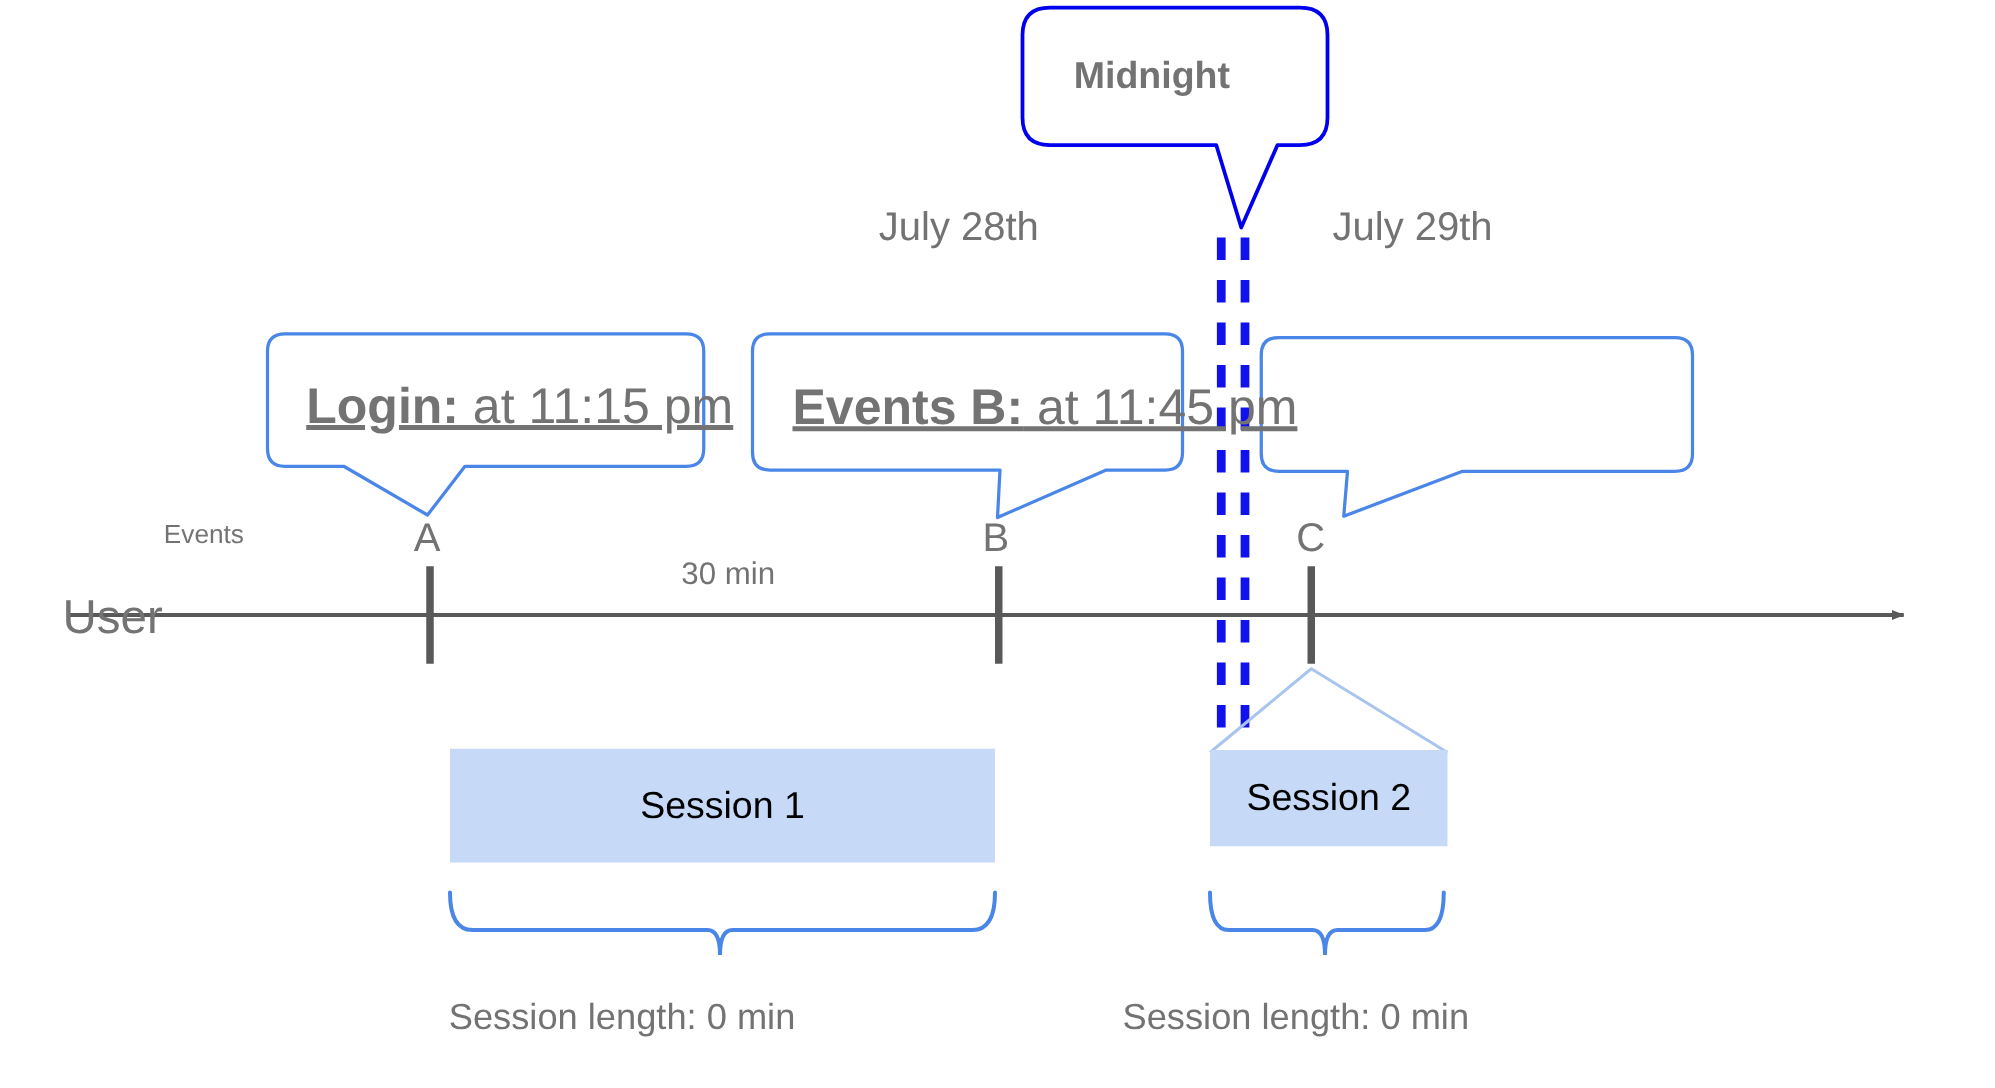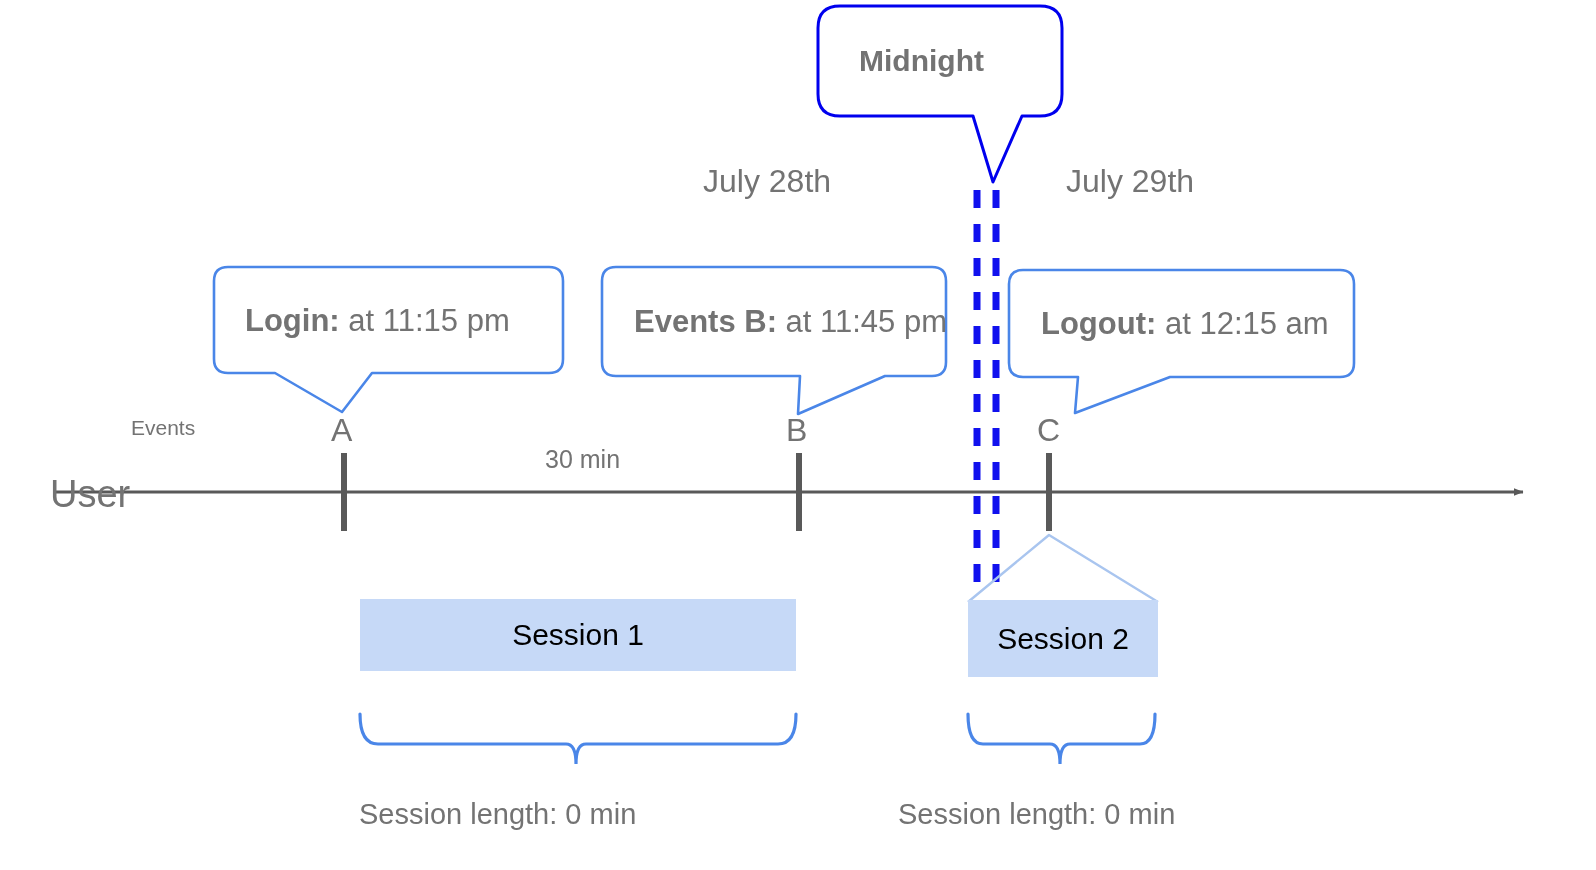--- a/index.html
+++ b/index.html
@@ -23,22 +23,23 @@
     height: 870px;
     overflow: visible;
   }
   .txt {
     position: absolute;
     color: #737373;
     white-space: nowrap;
     font-family: "Liberation Sans", sans-serif;
   }
   .callout-text {
-    font-size: 31px;
+    font-size: 40px;
     line-height: 1;
+    text-decoration: underline;
   }
   .callout-text b { font-weight: bold; }
 
   .midnight-label {
     font-size: 30px;
     font-weight: bold;
   }
   .date-label { font-size: 32px; }
   .events-label { font-size: 21px; }
   .user-label { font-size: 38px; }
@@ -160,44 +161,41 @@
                Q968,744 983,744
                L1050,744
                Q1060,744 1060,764
                Q1060,744 1070,744
                L1140,744
                Q1155,744 1155,714" fill="none" stroke="#4a86e8" stroke-width="3.2" stroke-linecap="round"></path>
     </g>
 
   </svg>
 
-  <div class="session-bar" style="left:360px; top:599px; width:436px; height:72px;">
+  <div class="session-bar" style="left:360px; top:599px; width:436px; height:91px;">
     <span class="session-label">Session 1</span>
   </div>
 
   <div class="session-bar" style="left:968px; top:600px; width:190px; height:77px;">
     <span class="session-label">Session 2</span>
   </div>
 
   <div class="txt midnight-label" style="left:859px; top:44px;">Midnight</div>
 
   <div class="txt date-label" style="left:703px; top:163px;">July 28th</div>
   <div class="txt date-label" style="left:1066px; top:163px;">July 29th</div>
 
   <div class="txt callout-text" style="left:245px; top:305px;">
     <b>Login:</b><span> at 11:15 pm</span>
   </div>
 
   <div class="txt callout-text" style="left:634px; top:306px;">
     <b>Events B:</b><span> at 11:45 pm</span>
   </div>
 
-  <div class="txt callout-text" style="left:1041px; top:308px;">
-    <b>Logout:</b><span> at 12:15 am</span>
-  </div>
 
   <div class="txt events-label" style="left:131px; top:416px;">Events</div>
   <div class="txt user-label" style="left:50px; top:473px;">User</div>
 
   <div class="txt marker-label" style="left:331px; top:412px;">A</div>
   <div class="txt marker-label" style="left:786px; top:412px;">B</div>
   <div class="txt marker-label" style="left:1037px; top:412px;">C</div>
 
   <div class="txt dur-label" style="left:545px; top:445px;">30 min</div>
 

